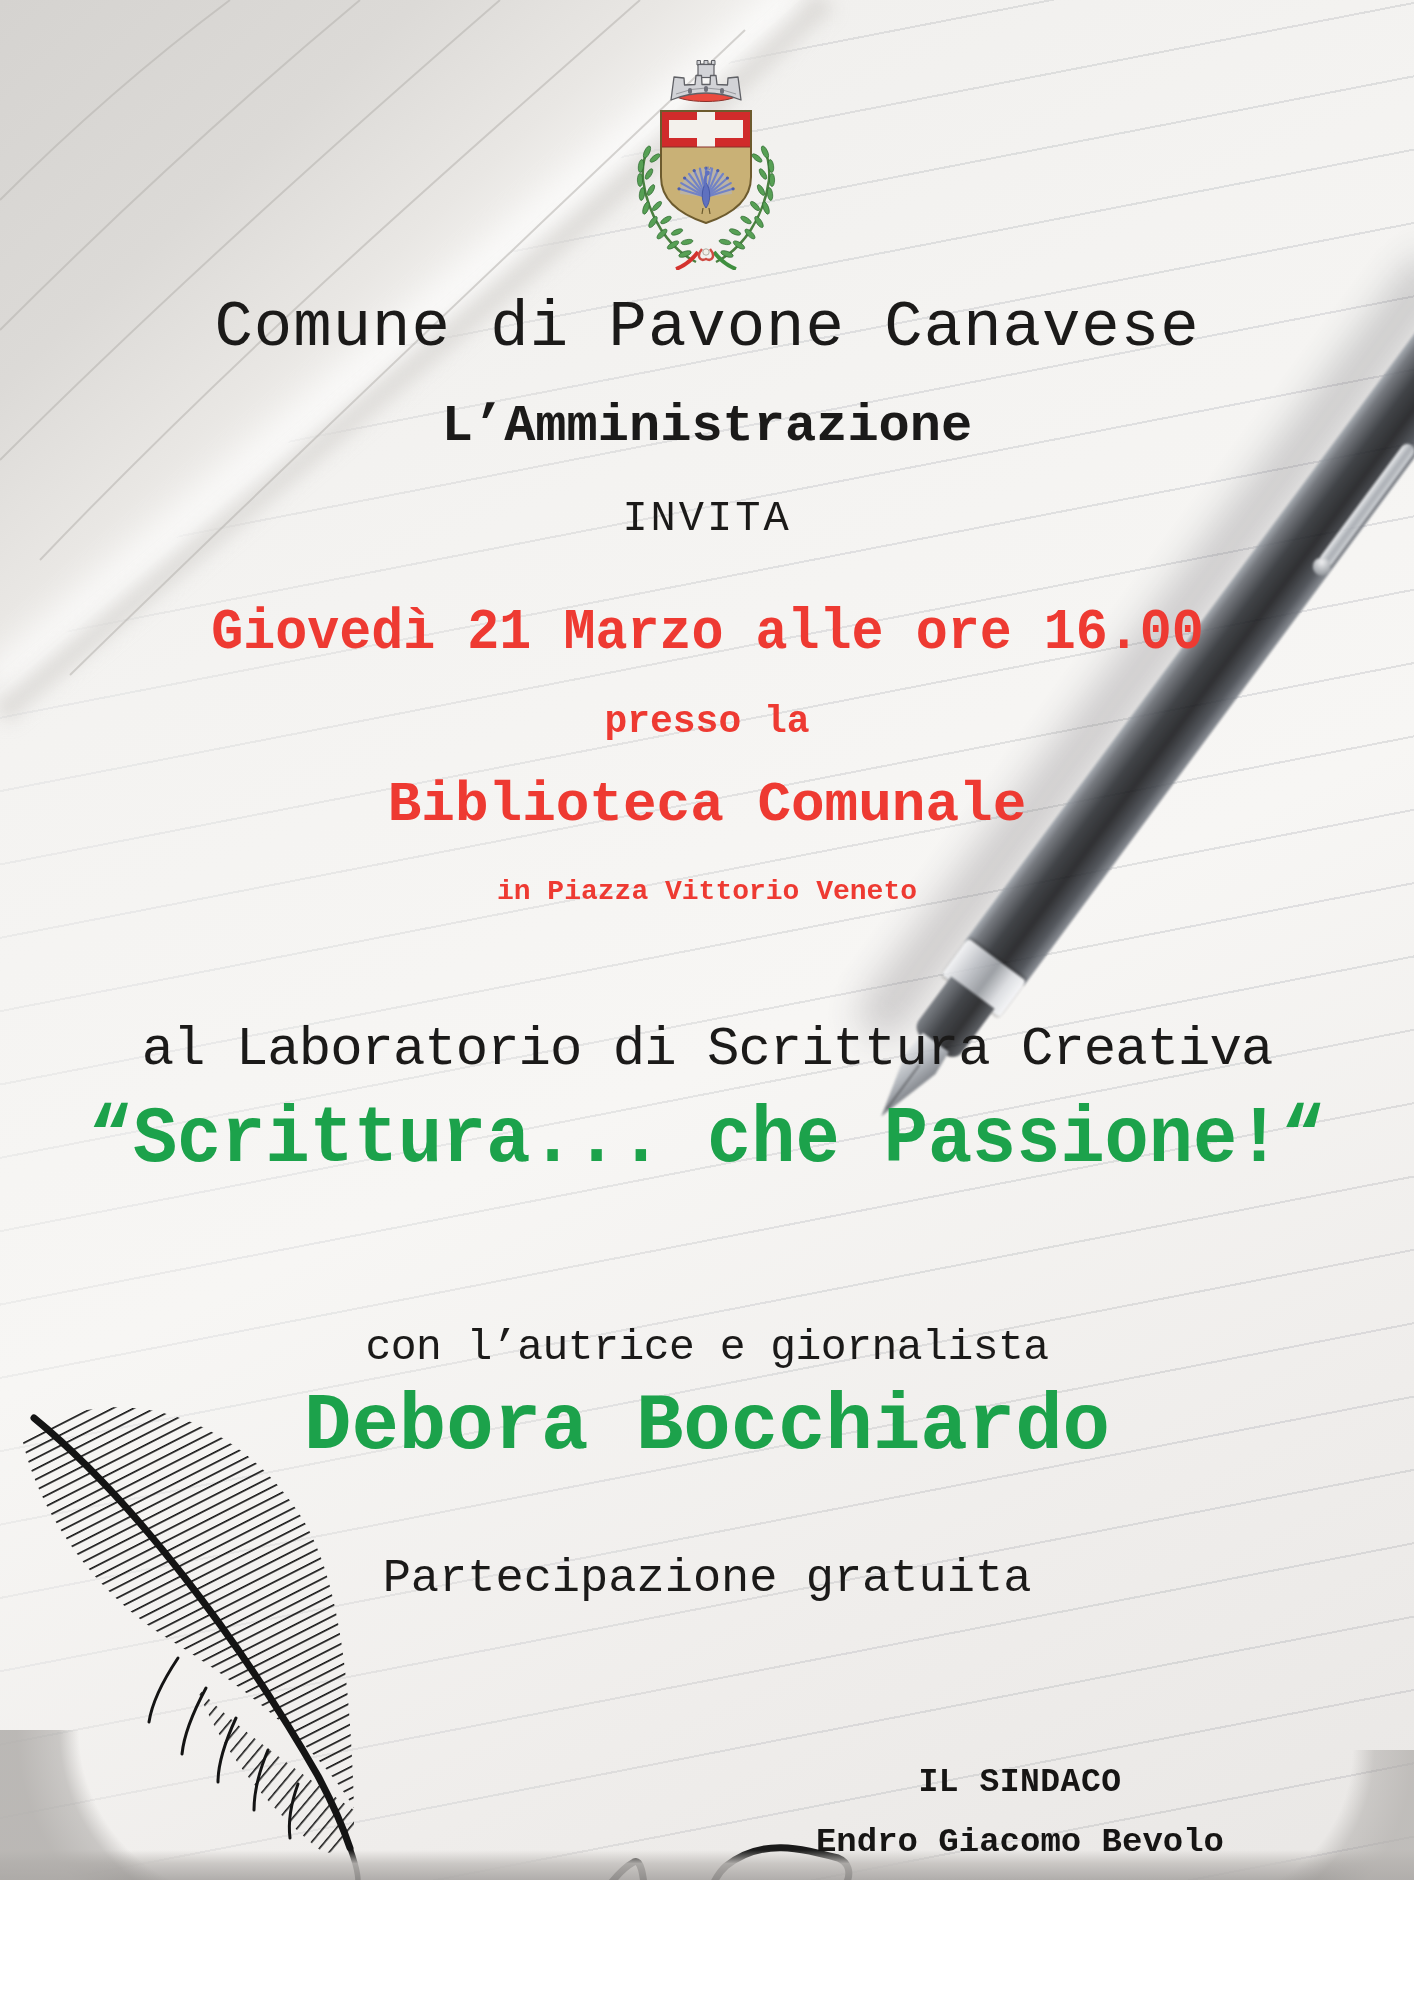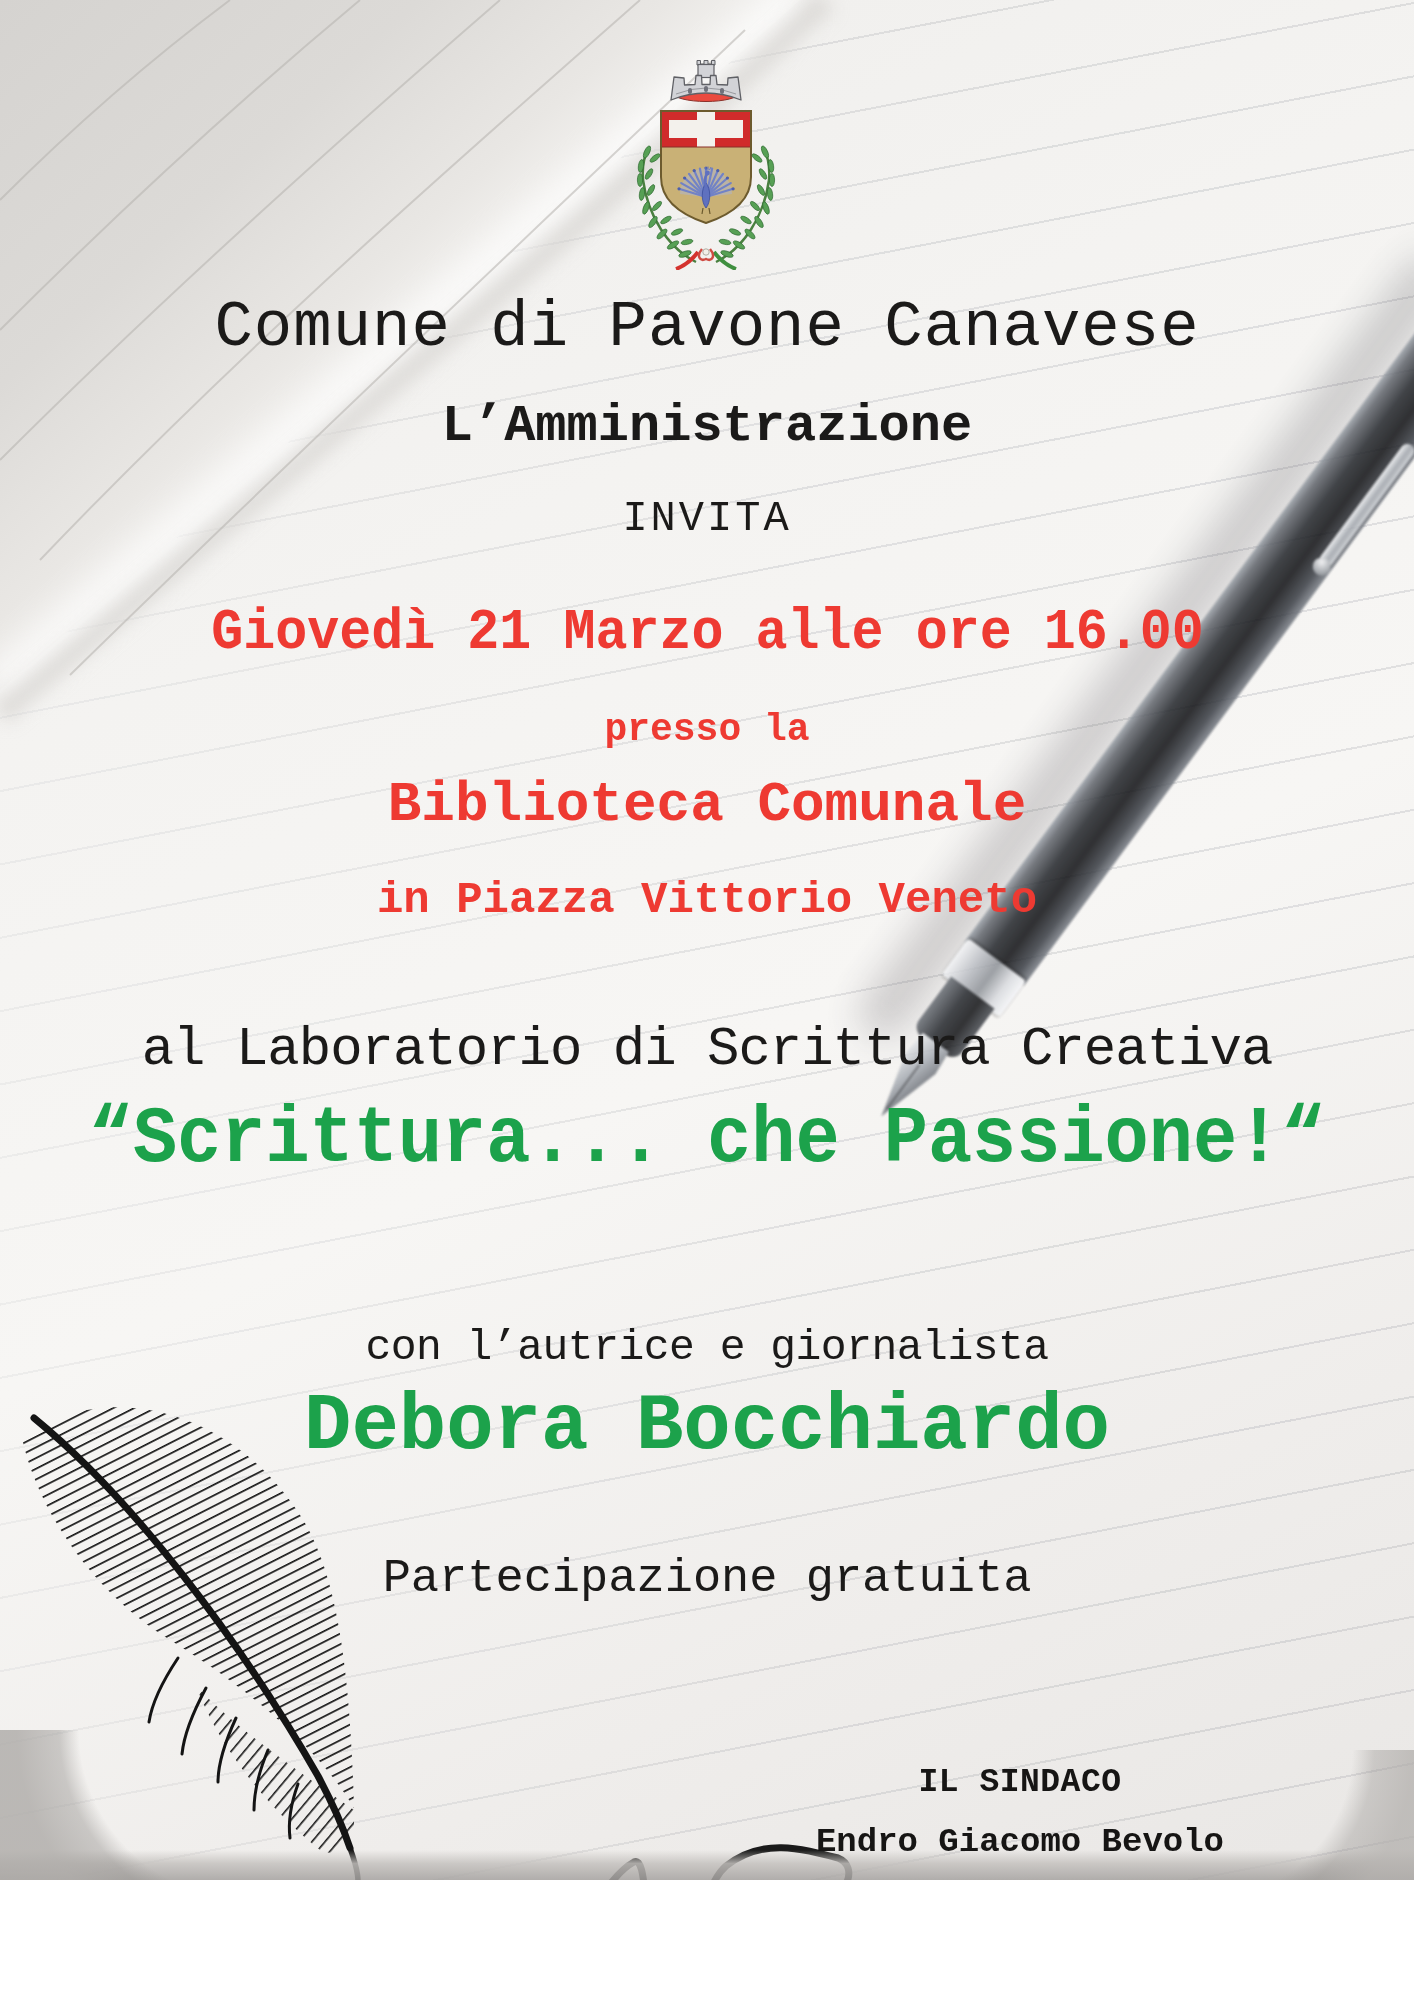--- a/index.html
+++ b/index.html
@@ -81,23 +81,23 @@
   }
 
   
   .line { position: absolute; left: 0; right: 0; text-align: center; line-height: 1.05; color: var(--text-black, #1b1a19); }
   .line span { display: inline-block; }
   .t-municipality { top: 295px; font-size: 64px; letter-spacing: 1px; }
   .t-organizer    { top: 400px; font-size: 52px; font-weight: bold; }
   .t-invita       { top: 497px; font-size: 42px; letter-spacing: 3px; }
   .t-date         { top: 603px; font-size: 58px; font-weight: bold; color: var(--accent-red, #ee3a32); }
   .t-date span    { transform: scaleX(.92); }
-  .t-presso       { top: 702px; font-size: 38px; font-weight: bold; color: var(--accent-red, #ee3a32); margin-top: 8px; }
+  .t-presso       { top: 702px; font-size: 38px; font-weight: bold; color: var(--accent-red, #ee3a32); }
   .t-venue        { top: 776px; font-size: 56px; font-weight: bold; color: var(--accent-red, #ee3a32); }
-  .t-address      { top: 877px; font-size: 44px; font-weight: bold; color: var(--accent-red, #ee3a32); }
+  .t-address      { top: 877px; font-size: 28px; font-weight: bold; color: var(--accent-red, #ee3a32); }
   .t-intro        { top: 1022px; font-size: 54px; letter-spacing: -1px; }
   .t-title        { top: 1098px; font-size: 80px; font-weight: bold; color: var(--accent-green, #1ca24b); }
   .t-title span   { transform: scaleX(.92); }
   .t-guest-intro  { top: 1325px; font-size: 43px; letter-spacing: -0.5px; }
   .t-guest-name   { top: 1386px; font-size: 79px; font-weight: bold; color: var(--accent-green, #1ca24b); }
   .t-participation{ top: 1554px; font-size: 47px; }
 
   .signature-block { position: absolute; left: 760px; top: 1764px; width: 520px; text-align: center; color: #161514; }
   .sig-role { font-size: 33px; font-weight: bold; letter-spacing: .5px; }
   .sig-name { font-size: 34px; font-weight: bold; margin-top: 22px; }

